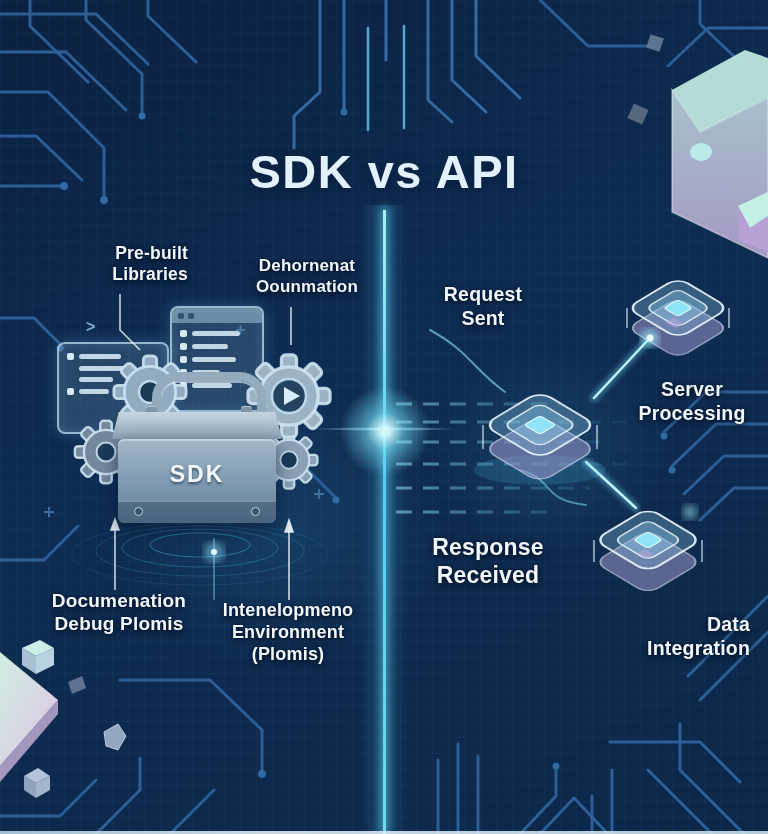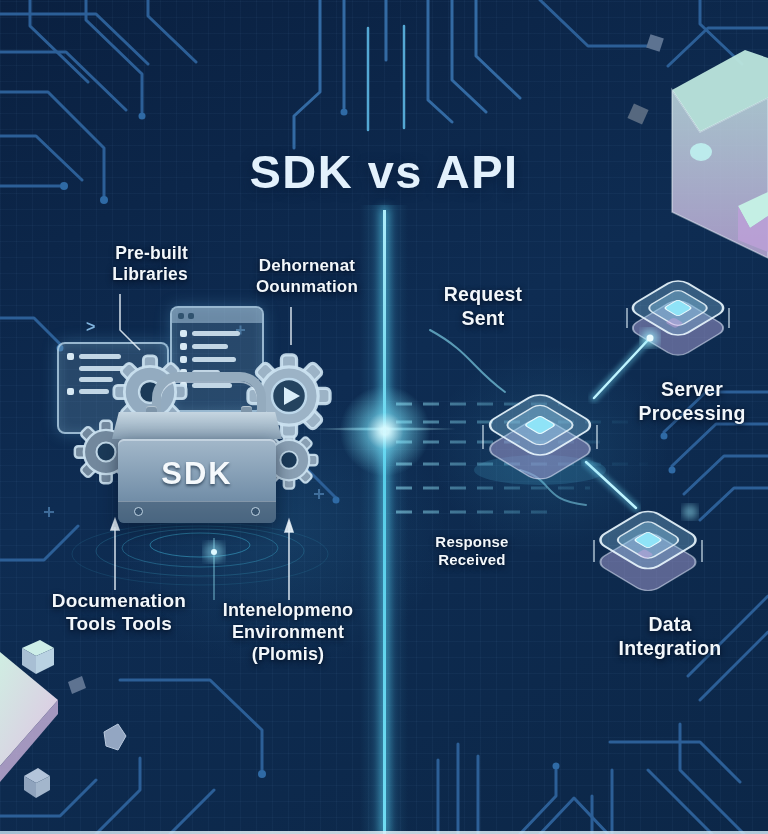--- a/index.html
+++ b/index.html
@@ -31,22 +31,22 @@
     background:radial-gradient(closest-side, rgba(180,240,252,.85), transparent);}
   .lbl{position:absolute;color:#f2f7fb;font-weight:700;text-align:center;z-index:4;
     white-space:pre-line;line-height:1.22;letter-spacing:.2px;
     text-shadow:0 2px 6px rgba(3,12,28,.85),0 0 2px rgba(3,12,28,.6);}
   .lbl-prebuilt{left:48px;top:243px;width:140px;font-size:17.5px;text-align:right;}
   .lbl-doctop{left:232px;top:256px;width:150px;font-size:17px;}
   .lbl-debug{left:30px;top:589px;width:178px;font-size:19px;}
   .lbl-env{left:203px;top:600px;width:170px;font-size:18px;}
   .lbl-request{left:408px;top:283px;width:150px;font-size:19.5px;}
   .lbl-server{left:612px;top:378px;width:160px;font-size:19.5px;}
-  .lbl-response{left:392px;top:533px;width:160px;font-size:15px;}
-  .lbl-data{left:590px;top:613px;width:160px;font-size:19.5px;}
+  .lbl-response{left:408px;top:533px;width:160px;font-size:23px;}
+  .lbl-data{left:590px;top:613px;width:160px;font-size:19.5px;text-align:right;}
   .glyph{position:absolute;z-index:2;color:#7fb3dd;font-weight:700;}
   
   .codewin{position:absolute;z-index:1;border-radius:8px;
     background:rgba(108,150,180,0.28);border:2px solid rgba(185,215,236,0.78);
     box-shadow:0 0 16px rgba(110,195,240,.28), inset 0 0 12px rgba(160,210,240,.18);}
   .cw-left{left:57px;top:342px;width:92px;height:70px;padding:9px 8px;}
   .cw-top{left:170px;top:306px;width:90px;height:102px;}
   .cw-head{height:15px;border-radius:6px 6px 0 0;background:rgba(190,220,240,0.45);
     display:flex;align-items:center;gap:4px;padding:0 6px;}
   .cw-dot{width:6px;height:6px;border-radius:2px;background:#31536f;}
@@ -66,21 +66,21 @@
     clip-path:polygon(4% 0,96% 0,100% 100%,0 100%);
     box-shadow:0 2px 4px rgba(10,25,45,.4);}
   .tb-body{position:absolute;left:118px;top:439px;width:158px;height:84px;border-radius:6px;
     background:linear-gradient(180deg,#a3b8ca,#5f7e9b);
     box-shadow:0 6px 18px rgba(5,18,38,.55), inset 0 2px 0 rgba(235,245,250,.45);
     display:flex;align-items:center;justify-content:center;}
   .tb-strip{position:absolute;left:0;right:0;bottom:0;height:21px;border-radius:0 0 6px 6px;
     background:rgba(38,60,84,0.38);border-top:1px solid rgba(255,255,255,.28);}
   .tb-screw{position:absolute;bottom:7px;width:7px;height:7px;border-radius:50%;
     background:#36536f;border:1.5px solid #c0d4e4;}
-  .tb-label{font-size:31px;font-weight:700;color:#f5f9fc;letter-spacing:2px;
+  .tb-label{font-size:23px;font-weight:700;color:#f5f9fc;letter-spacing:2px;
     margin-bottom:14px;text-shadow:0 2px 3px rgba(20,40,60,.65);}
   .bottom-strip{position:absolute;left:0;bottom:0;width:768px;height:3px;z-index:5;
     background:linear-gradient(90deg,#bcd8ea,#e8f4fa 35%,#cfe6f4);opacity:.85;}
 </style>
 </head>
 <body>
 
 <div class="stage">
   <div class="grid"></div>
   <div class="ambient amb-sdk"></div>
@@ -371,21 +371,21 @@
   <div class="divider"></div>
   <div class="divider-flare-h"></div>
   <div class="divider-flare"></div>
 
   <h1 class="title">SDK vs API</h1>
   <div class="lbl lbl-prebuilt">Pre-built
 Libraries</div>
   <div class="lbl lbl-doctop">Dehornenat
 Oounmation</div>
   <div class="lbl lbl-debug">Documenation
-Tools Tools</div>
+Debug Plomis</div>
   <div class="lbl lbl-env">Intenelopmeno
 Environment
 (Plomis)</div>
   <div class="lbl lbl-request">Request
 Sent</div>
   <div class="lbl lbl-server">Server
 Processing</div>
   <div class="lbl lbl-response">Response
 Received</div>
   <div class="lbl lbl-data">Data

